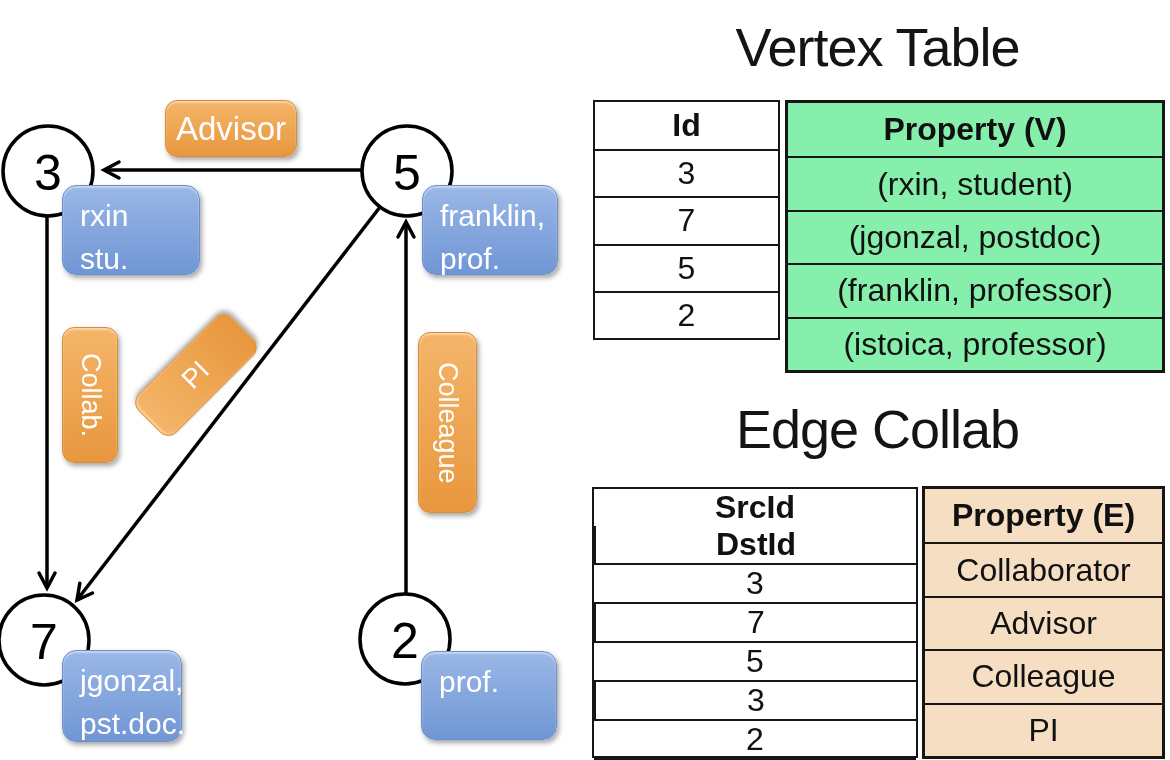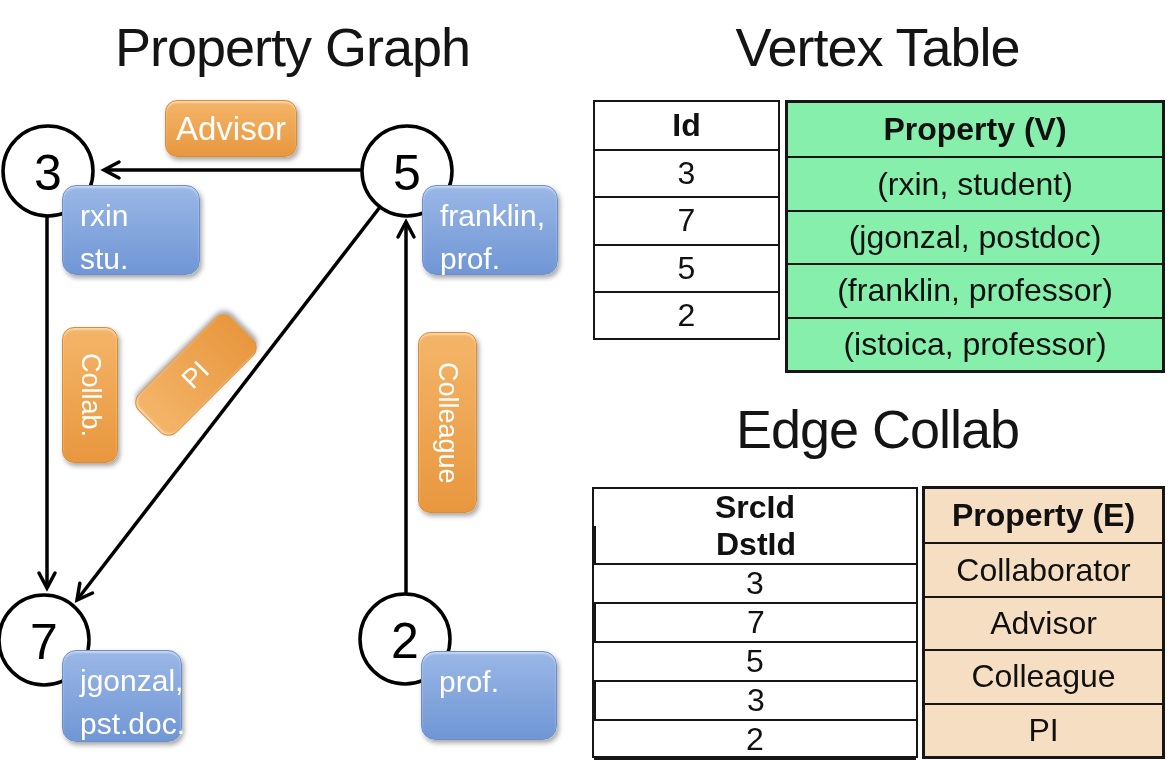--- a/index.html
+++ b/index.html
@@ -67,21 +67,20 @@
     border:2.5px solid #161616;grid-template-columns:repeat(1,1fr);
     grid-template-rows:repeat(5,1fr);}
   #et-prop{left:922px;top:486px;width:243px;height:273px;
     border:3px solid #161616;grid-template-rows:repeat(5,1fr);background:#f6dec3;}
 </style>
 </head>
 <body>
 
 <div class="stage">
 
-  <div class="big-title" id="graph-title">Property Graph</div>
   <div class="big-title" id="vertex-title">Vertex Table</div>
   <div class="big-title" id="edge-title">Edge Collab</div>
 
   <svg id="graph-svg" width="585" height="760" viewBox="0 0 585 760">
     <defs>
       <marker id="arrow" markerUnits="userSpaceOnUse" markerWidth="26" markerHeight="26" refX="19" refY="12" orient="auto">
         <path d="M4,4 L19,12 L4,20" fill="none" stroke="#000" stroke-width="3.5" stroke-linecap="round"></path>
       </marker>
     </defs>
 

